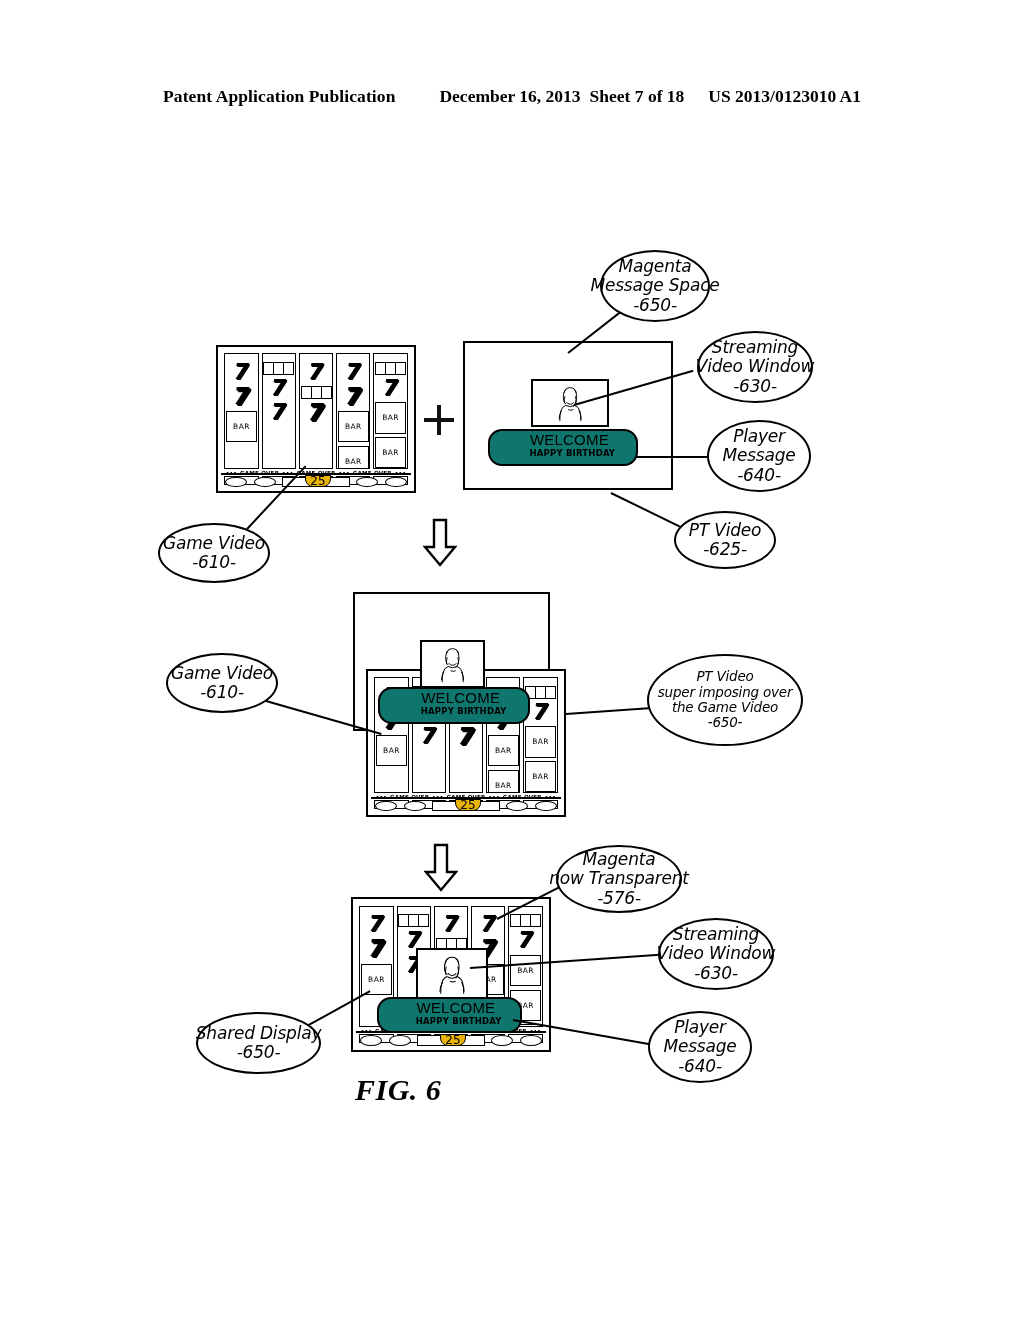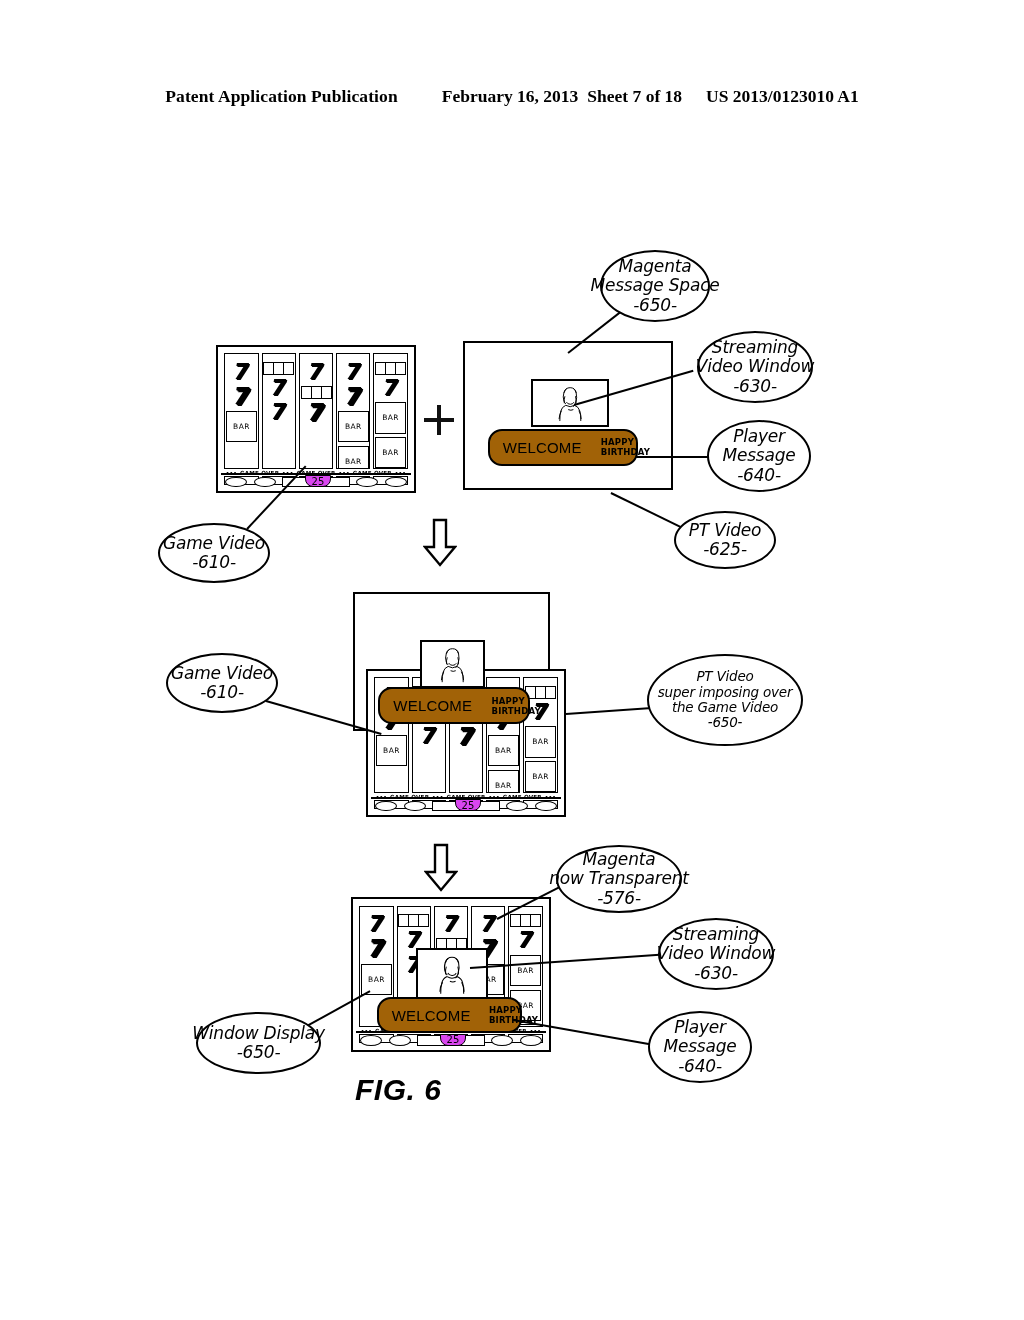--- a/index.html
+++ b/index.html
@@ -56,61 +56,61 @@
           background:#fff;}
   .gostrip{position:absolute;left:3.2%;top:84.8%;width:93.6%;height:5.2%;
            display:flex;align-items:center;justify-content:space-around;
            font-family:"DejaVu Sans",sans-serif;font-weight:bold;
            font-size:5.6px;letter-spacing:.2px;}
   .gostrip b{font-weight:bold;}
   .trayrow{position:absolute;left:3.2%;top:89.6%;width:93.6%;height:6%;
            display:flex;gap:1.6%;}
   .trayrow .tcell{flex:1;border:1.6px solid #000;box-sizing:border-box;background:#fff;}
   .credit{position:absolute;left:44.5%;top:89.2%;width:12%;height:6.6%;
-          border:1.6px solid #000;border-radius:0 0 8px 8px;background:#d946ef;
+          border:1.6px solid #000;border-radius:0 0 8px 8px;background:#eab308;
           display:flex;align-items:center;justify-content:center;
-          font-family:"DejaVu Sans",sans-serif;font-size:10px;z-index:3;}
+          font-family:"DejaVu Sans",sans-serif;font-size:12px;z-index:3;}
   .deck{position:absolute;left:1.6%;bottom:1.5%;width:96.8%;height:11%;
         border-top:2px solid #000;display:flex;align-items:center;
         justify-content:space-between;padding:0 2%;box-sizing:border-box;}
   .btn-o{width:11%;height:62%;border:1.9px solid #000;border-radius:50%;background:#fff;}
   .slotbar{width:36%;height:60%;border:1.9px solid #000;background:#fff;}
 
   
   .ptwin{position:absolute;box-sizing:border-box;border:2.2px solid #000;
          background:#fff;z-index:12;}
   .svwin{position:absolute;box-sizing:border-box;border:2.2px solid #000;
          background:#fff;overflow:hidden;z-index:14;}
   .svwin svg{display:block;width:100%;height:100%;}
   .msgbar{position:absolute;box-sizing:border-box;border:2.2px solid #000;
-          border-radius:14px;background:#a16207;z-index:14;
-          display:flex;align-items:center;}
+          border-radius:14px;background:#0f766e;z-index:14;
+          display:flex;align-items:center;flex-direction:column;}
   .msgbar .m1{font-family:"Liberation Sans",sans-serif;
               font-size:15px;letter-spacing:.2px;margin-left:9%;}
   .msgbar .m2{font-family:"DejaVu Sans",sans-serif;font-weight:bold;
               font-size:8.5px;letter-spacing:.2px;margin-left:13%;}
 
   
   .plus{position:absolute;z-index:20;}
   .plus:before,.plus:after{content:"";position:absolute;background:#111;}
   .plus:before{left:50%;top:0;width:3.4px;height:100%;margin-left:-1.7px;}
   .plus:after{top:50%;left:0;height:3.4px;width:100%;margin-top:-1.7px;}
   .darrow{position:absolute;z-index:20;}
   .darrow svg{display:block;}
 
-  .figlabel{position:absolute;font-family:Liberation Sans, sans-serif;
+  .figlabel{position:absolute;font-family:Liberation Serif, serif;
             font-style:italic;font-weight:bold;font-size:30px;
             letter-spacing:.5px;z-index:45;}
 </style>
 </head>
 <body>
 
 <div class="pub-header">
   <span class="h-title">Patent Application Publication</span>
-  <span class="h-date">February 16, 2013</span>
+  <span class="h-date">December 16, 2013</span>
   <span class="h-sheet">Sheet 7 of 18</span>
   <span class="h-num">US 2013/0123010 A1</span>
 </div>
 
 <div id="figure">
 
   <div class="lead" style="left:568px;top:352px;width:83px;transform:rotate(-38deg);"></div>
   <div class="lead" style="left:574px;top:404px;width:124px;transform:rotate(-16deg);"></div>
   <div class="lead" style="left:636px;top:456px;width:72px;transform:rotate(0deg);"></div>
   <div class="lead" style="left:247px;top:528px;width:86px;transform:rotate(-47deg);"></div>
@@ -472,18 +472,18 @@
     <span>-630-</span>
   </div>
 
   <div class="callout" style="left:648px;top:1011px;width:104px;height:72px;">
     <span>Player</span>
     <span>Message</span>
     <span>-640-</span>
   </div>
 
   <div class="callout" style="left:196px;top:1012px;width:125px;height:62px;">
-    <span>Window Display</span>
+    <span>Shared Display</span>
     <span>-650-</span>
   </div>
 
   <div class="figlabel" style="left:355px;top:1073px;">FIG. 6</div>
 </div>
 
 </body></html>

